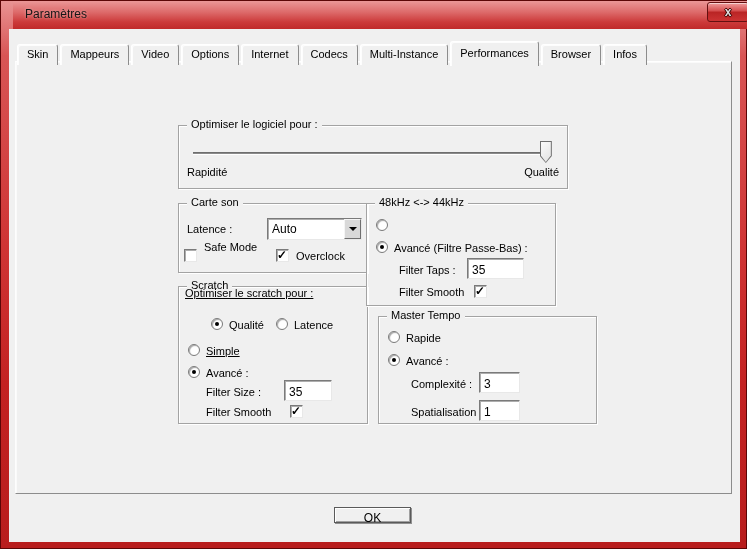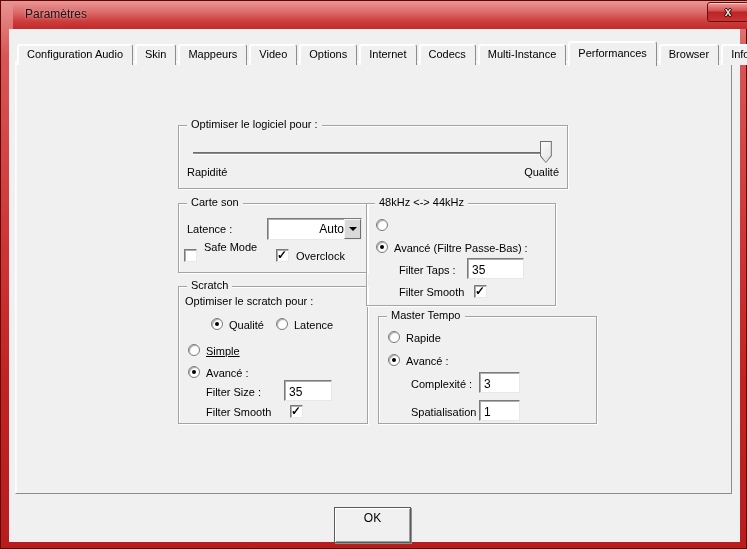--- a/index.html
+++ b/index.html
@@ -96,21 +96,21 @@
     background:#fff; border:1px solid #7a7a7a;
     box-shadow:inset 1px 1px 1px #a8a8a8; cursor:default;
   }
   .radio .dot { display:none; width:4px; height:4px; border-radius:50%; background:#000; margin:3px auto; }
   .radio.on .dot { display:block; }
   .lbl { position:absolute; white-space:nowrap; }
   
   .dropdown {
     position:absolute; display:flex; align-items:center; cursor:default;
   }
-  .dropdown .dd-text { flex:1; padding-left:4px; font-size:12px;text-align:right; }
+  .dropdown .dd-text { flex:1; padding-left:4px; font-size:12px; }
   .dd-btn {
     width:17px; height:100%; margin:0;
     background:#d9d9d9;
     border:1px solid; border-color:#f5f5f5 #6f6f6f #6f6f6f #f5f5f5;
     display:flex; align-items:center; justify-content:center;
   }
   .dd-arrow { width:0; height:0; border:4px solid transparent; border-top:4px solid #000; margin-top:4px; }
   
   .slider-track {
     position:absolute; left:14px; right:16px; top:26px; height:3px;
@@ -122,41 +122,40 @@
     clip-path:polygon(0 0,100% 0,100% 68%,50% 100%,0 68%);
     background:#6f6f6f; cursor:default;
   }
   .slider-thumb .inner {
     position:absolute; inset:1px;
     clip-path:polygon(0 0,100% 0,100% 68%,50% 100%,0 68%);
     background:linear-gradient(135deg,#fbfbfb,#e2e2e2);
   }
   
   .ok-btn {
-    position:absolute; left:325px; top:478px; width:77px; height:36px;
+    position:absolute; left:325px; top:478px; width:77px; height:16px;
     background:#f0f0f0; border:1px solid #5a5a5a;
     box-shadow:inset 1px 1px 0 #fff, inset -1px -1px 0 #a0a0a0, 1px 1px 0 #909090;
     text-align:center; font-size:12px; line-height:21px; cursor:default;
   }
 </style>
 </head>
 <body>
 
 <div class="frame">
   <div class="titlebar">
     <span class="title-text">Paramètres</span>
     <div class="close-btn">
       <div class="close-glyph">x</div>
     </div>
   </div>
 
   <div class="client">
 
     <div class="tabstrip">
-      <div class="tab">Configuration Audio</div>
       <div class="tab">Skin</div>
       <div class="tab">Mappeurs</div>
       <div class="tab">Video</div>
       <div class="tab">Options</div>
       <div class="tab">Internet</div>
       <div class="tab">Codecs</div>
       <div class="tab">Multi-Instance</div>
       <div class="tab on">Performances</div>
       <div class="tab">Browser</div>
       <div class="tab">Infos</div>
@@ -186,21 +185,21 @@
         <div class="checkbox sunken" style="left:5px; top:45px;"></div>
         <span class="lbl" style="left:25px; top:37px;">Safe Mode</span>
         <div class="checkbox sunken on" style="left:97px; top:45px;">
             <span class="check">✓</span>
           </div>
         <span class="lbl" style="left:117px; top:46px;">Overclock</span>
       </div>
 
       <div class="group" style="left:162px; top:224px; width:190px; height:138px;">
         <span class="gtitle">Scratch</span>
-        <span class="lbl" style="left:6px; top:8px;">Optimiser le scratch pour :</span>
+        <span class="lbl" style="left:6px; top:0;text-decoration:underline;">Optimiser le scratch pour :</span>
         <div class="radio on" style="left:32px; top:31px;">
             <div class="dot"></div>
           </div>
         <span class="lbl" style="left:50px; top:32px;">Qualité</span>
         <div class="radio" style="left:97px; top:31px;"></div>
         <span class="lbl" style="left:115px; top:32px;">Latence</span>
         <div class="radio" style="left:9px; top:57px;"></div>
         <span class="lbl" style="left:27px; top:58px;text-decoration:underline;">Simple</span>
         <div class="radio on" style="left:9px; top:79px;">
             <div class="dot"></div>

